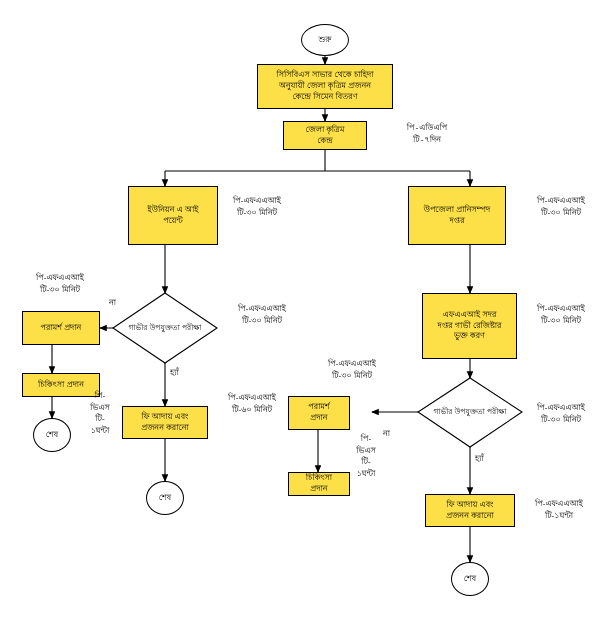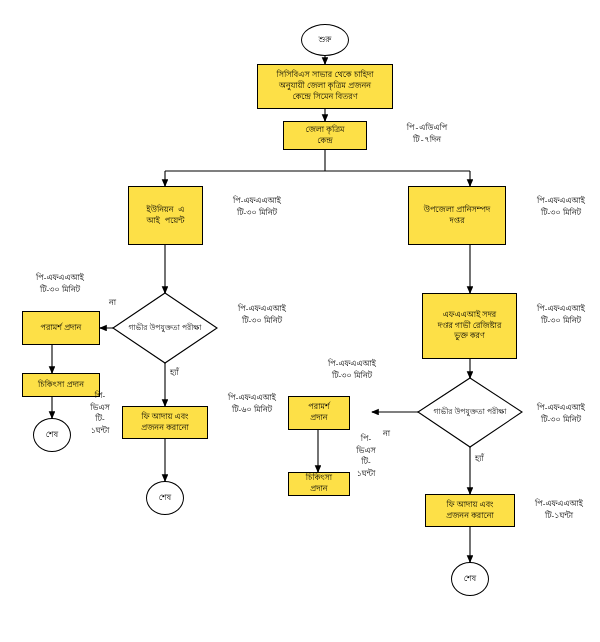--- a/index.html
+++ b/index.html
@@ -130,33 +130,33 @@
   </svg>
 
   <div class="node terminal" style="left:301px; top:24px; width:48px; height:32px;">
     <span>শুরু</span>
   </div>
 
   <div class="node box" style="left:257px; top:64px; width:136px; height:45px;">
     <span>সিসিবিএস সাভার থেকে চাহিদা অনুযায়ী জেলা কৃত্রিম প্রজনন কেন্দ্রে সিমেন বিতরণ</span>
   </div>
 
-  <div class="node box" style="left:283px; top:121px; width:84px; height:29px;">
+  <div class="node box" style="left:283px; top:121px; width:84px; height:29px;font-family:Liberation Serif, serif;">
     <span>জেলা কৃত্রিম কেন্দ্র</span>
   </div>
 
-  <div class="node box" style="left:128px; top:186px; width:75px; height:59px;font-family:Liberation Mono, monospace;">
+  <div class="node box" style="left:128px; top:186px; width:90px; height:59px;">
     <span>ইউনিয়ন এ আই পয়েন্ট</span>
   </div>
 
   <div class="node box" style="left:408px; top:186px; width:98px; height:59px;">
     <span>উপজেলা প্রানিসম্পদ দপ্তর</span>
   </div>
 
-  <div class="node box" style="left:422px; top:293px; width:95px; height:66px;font-family:Liberation Serif, serif;">
+  <div class="node box" style="left:422px; top:293px; width:95px; height:66px;">
     <span>এফএএআই সদর দপ্তর গাভী রেজিষ্টার ভুক্ত করণ</span>
   </div>
 
   <div class="node decision" style="left:119px; top:308px; width:92px; height:40px;">
     <span class="decision-label">গাভীর উপযুক্ততা পরীক্ষা</span>
   </div>
 
   <div class="node decision" style="left:424px; top:392px; width:92px; height:40px;">
     <span class="decision-label">গাভীর উপযুক্ততা পরীক্ষা</span>
   </div>

